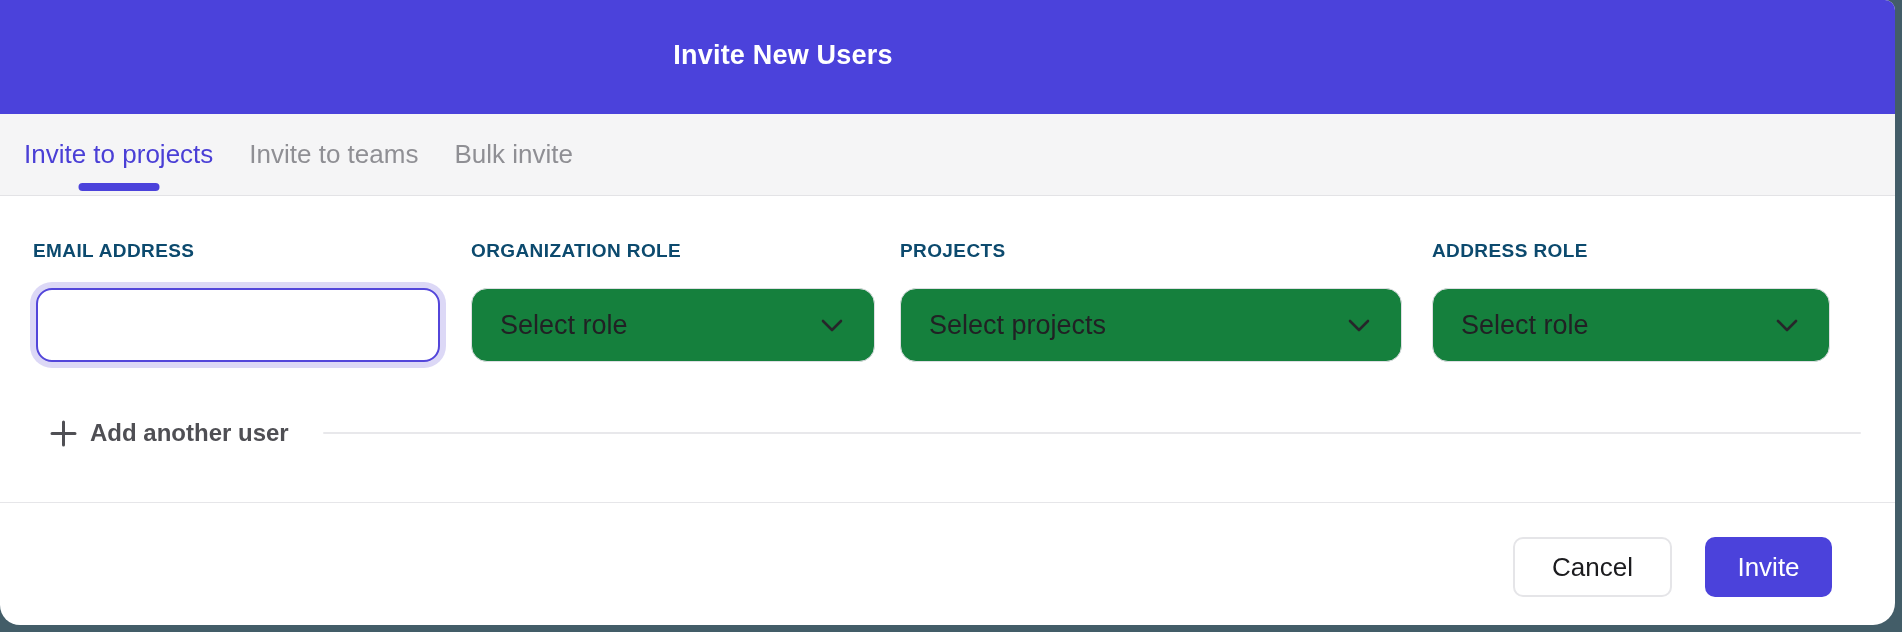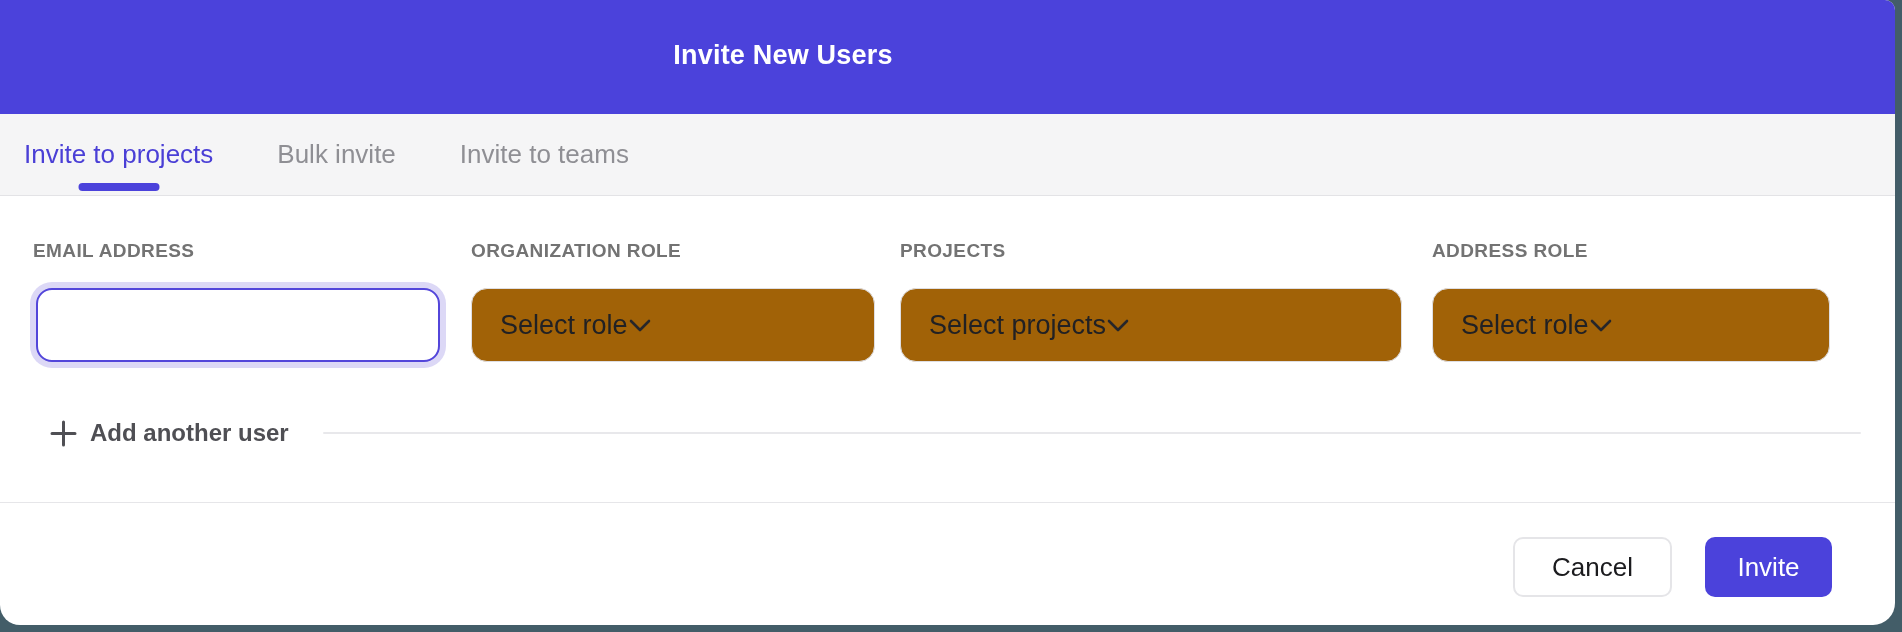--- a/index.html
+++ b/index.html
@@ -32,59 +32,59 @@
     color: #ffffff; font-size: 27px; font-weight: 700;
     white-space: nowrap; letter-spacing: 0.2px;
   }
   
   .tabbar {
     position: absolute; left: 0; top: 114px;
     width: 100%; height: 82px;
     background: #f5f5f6;
     border-bottom: 1px solid #e3e3e6;
     display: flex; align-items: center;
-    padding-left: 24px; gap: 64px;
+    padding-left: 24px; gap: 36px;
   }
   .tab {
     position: relative; height: 100%;
     display: flex; align-items: center;
     font-size: 26px; font-weight: 500;
     color: #8f8f94; cursor: pointer; white-space: nowrap;
   }
   .tab.active { color: #4a3fd6; }
   .tab-underline {
     position: absolute; left: 50%; transform: translateX(-50%);
     bottom: 4px; width: 81px; height: 8px;
     border-radius: 4px; background: #4b42db;
   }
   
   .field { position: absolute; top: 240px; }
   .field-label {
     display: block;
     font-size: 19px; font-weight: 700;
-    color: #737373; letter-spacing: 0.4px;
+    color: #0c4a6e; letter-spacing: 0.4px;
     white-space: nowrap;
   }
   .control-row { position: relative; margin-top: 26px; }
   .email-input {
     display: block;
     width: 404px; height: 74px;
     margin-left: 3px;
     border: 2px solid #5346da; border-radius: 16px;
     box-shadow: 0 0 0 6px #dcd8f6;
     outline: none;
     font-family: "Liberation Sans", "DejaVu Sans", sans-serif;
     font-size: 27px; color: #212124;
     padding: 0 24px; background: #ffffff;
   }
   .select {
     height: 74px;
     border: 1px solid #dedee3; border-radius: 16px;
-    background: #a16207;
-    display: flex; align-items: center; justify-content: flex-start;
+    background: #15803d;
+    display: flex; align-items: center; justify-content: space-between;
     padding: 0 30px 0 28px;
     cursor: pointer;
   }
   .select-value {
     font-size: 27px; font-weight: 500; color: #212124; white-space: nowrap;
   }
   .chevron { width: 24px; height: 15px; flex: none; }
   
   .add-row {
     position: absolute; left: 50px; top: 413px; right: 34px;
@@ -130,24 +130,24 @@
     <div class="header">
       <div class="header-title">Invite New Users</div>
     </div>
 
     <div class="tabbar">
       <div class="tab active">
         <span>Invite to projects</span>
         <div class="tab-underline"></div>
       </div>
       <div class="tab">
+        <span>Invite to teams</span>
+      </div>
+      <div class="tab">
         <span>Bulk invite</span>
-      </div>
-      <div class="tab">
-        <span>Invite to teams</span>
       </div>
     </div>
 
     <div class="field" style="left:33px; width:414px;">
       <span class="field-label">EMAIL ADDRESS</span>
       <div class="control-row">
         <input type="text" class="email-input" value="" style="">
       </div>
     </div>
 

